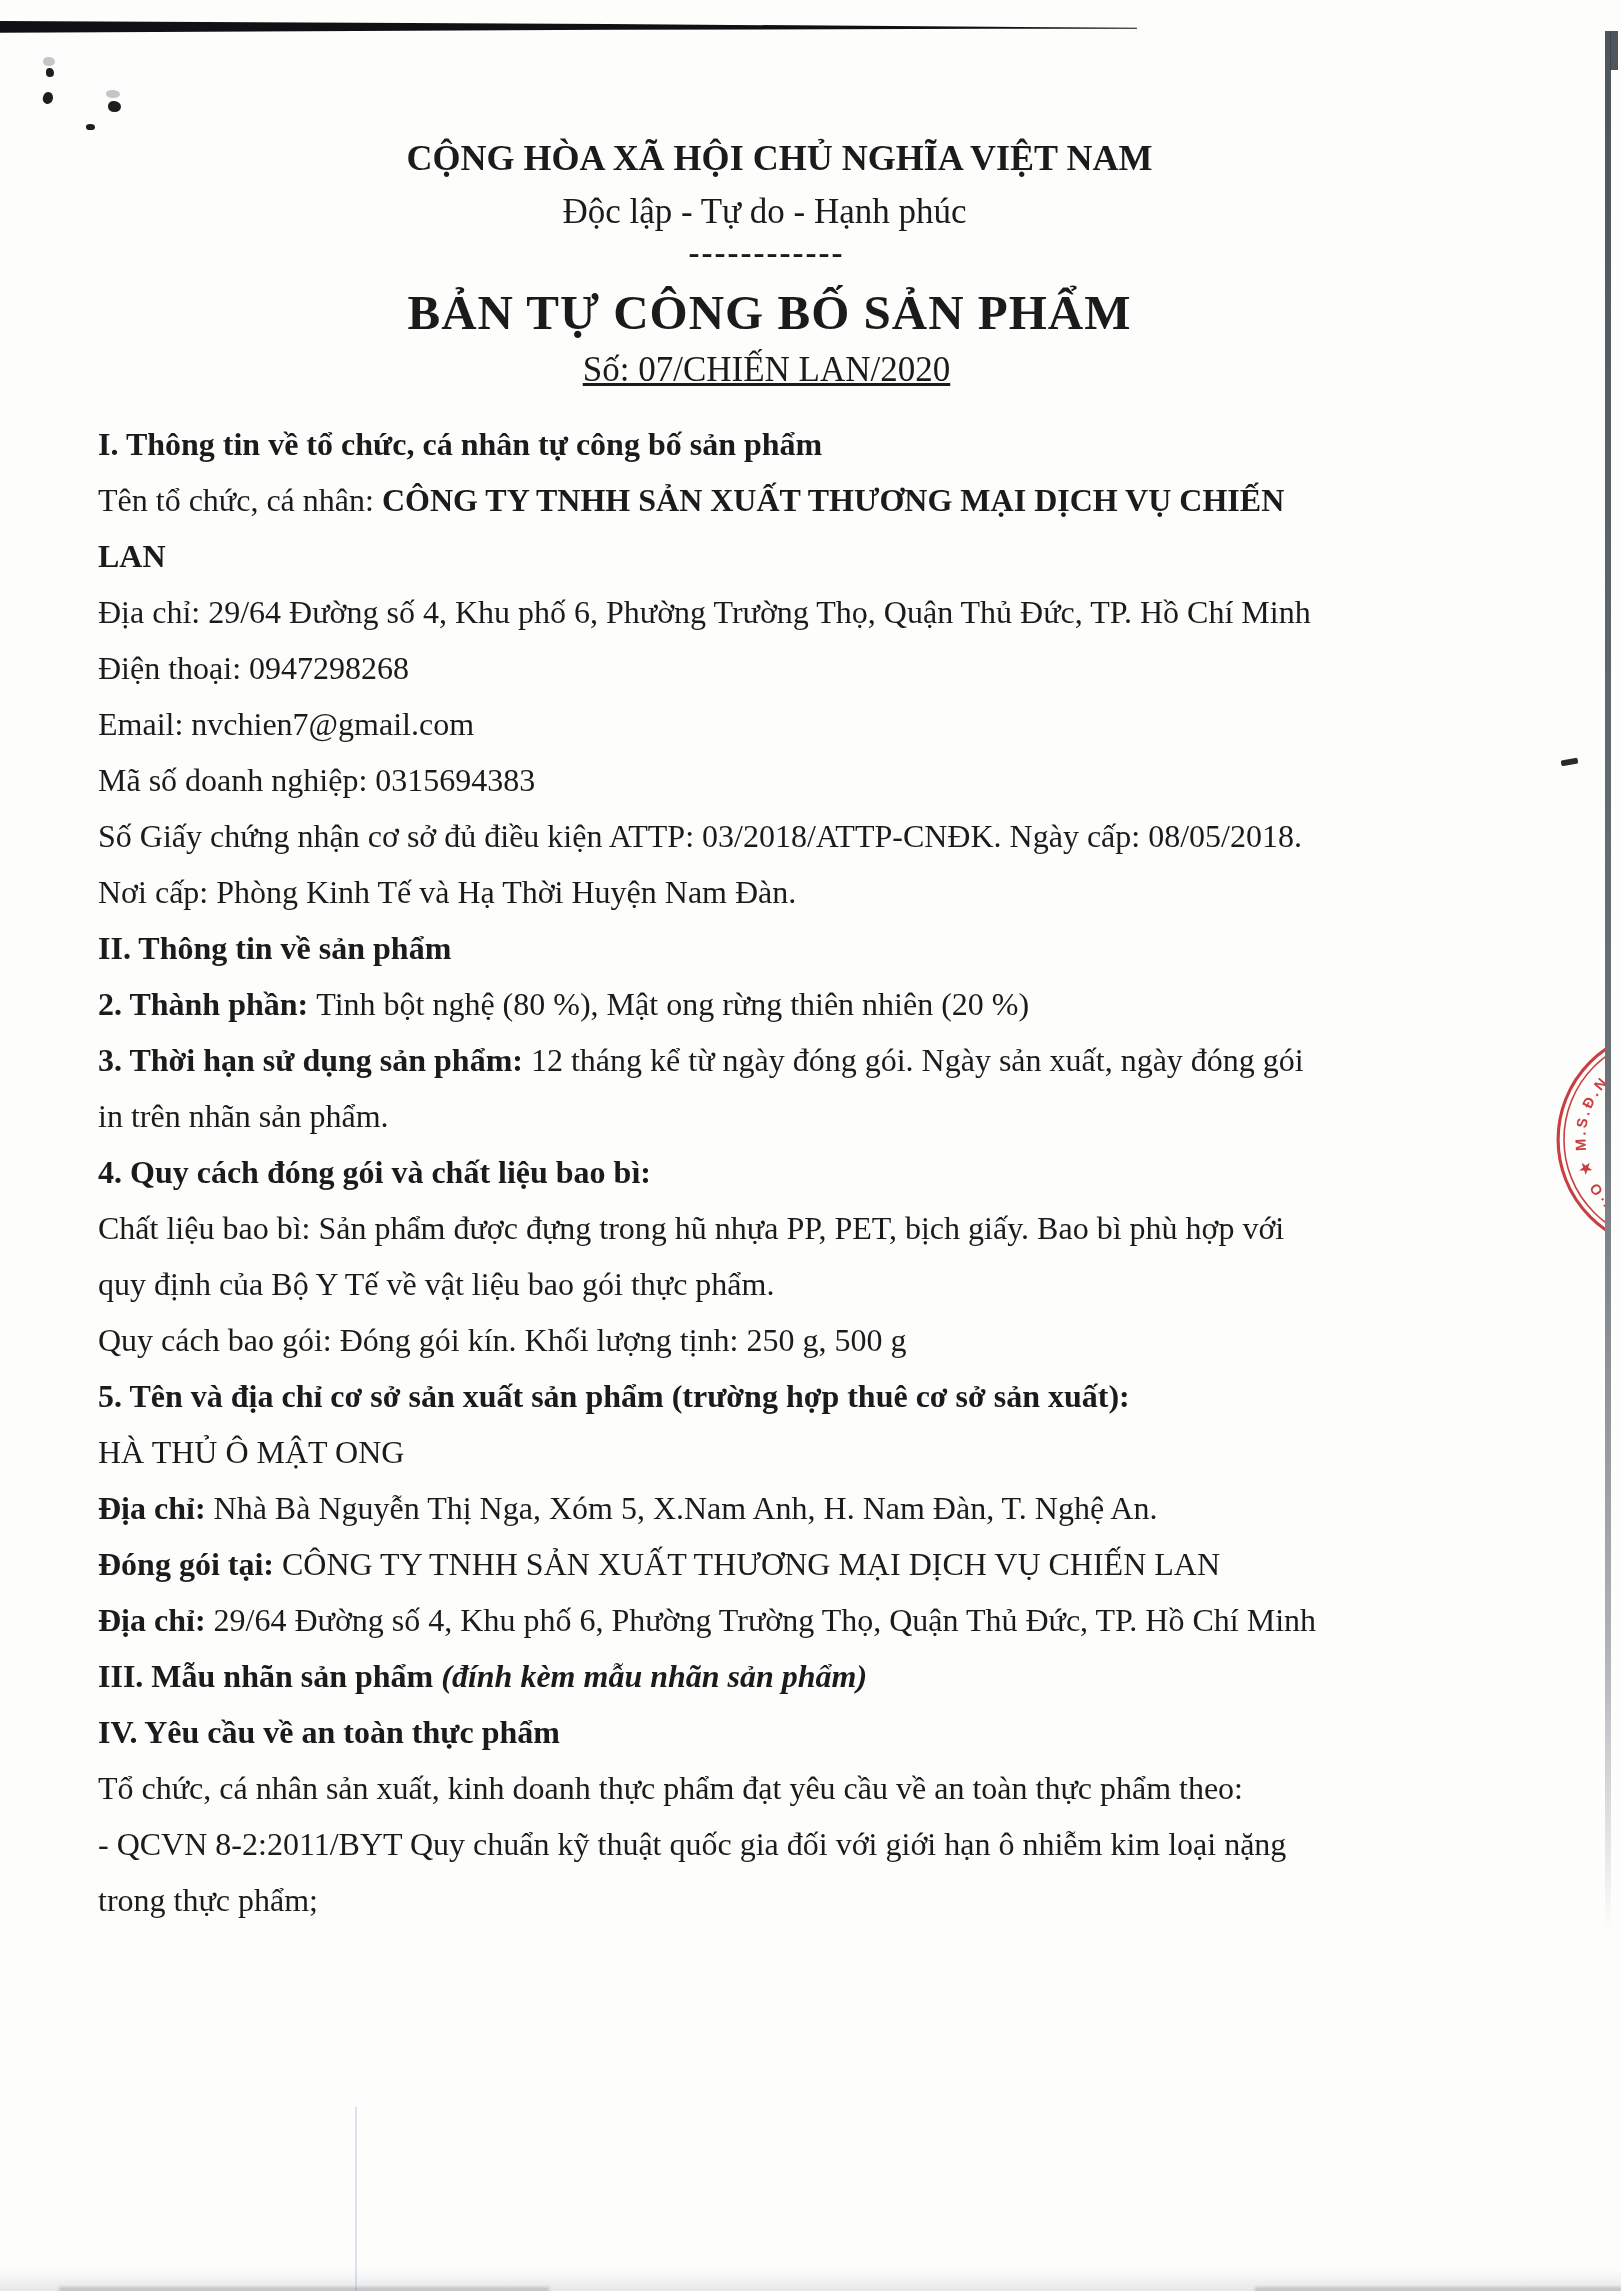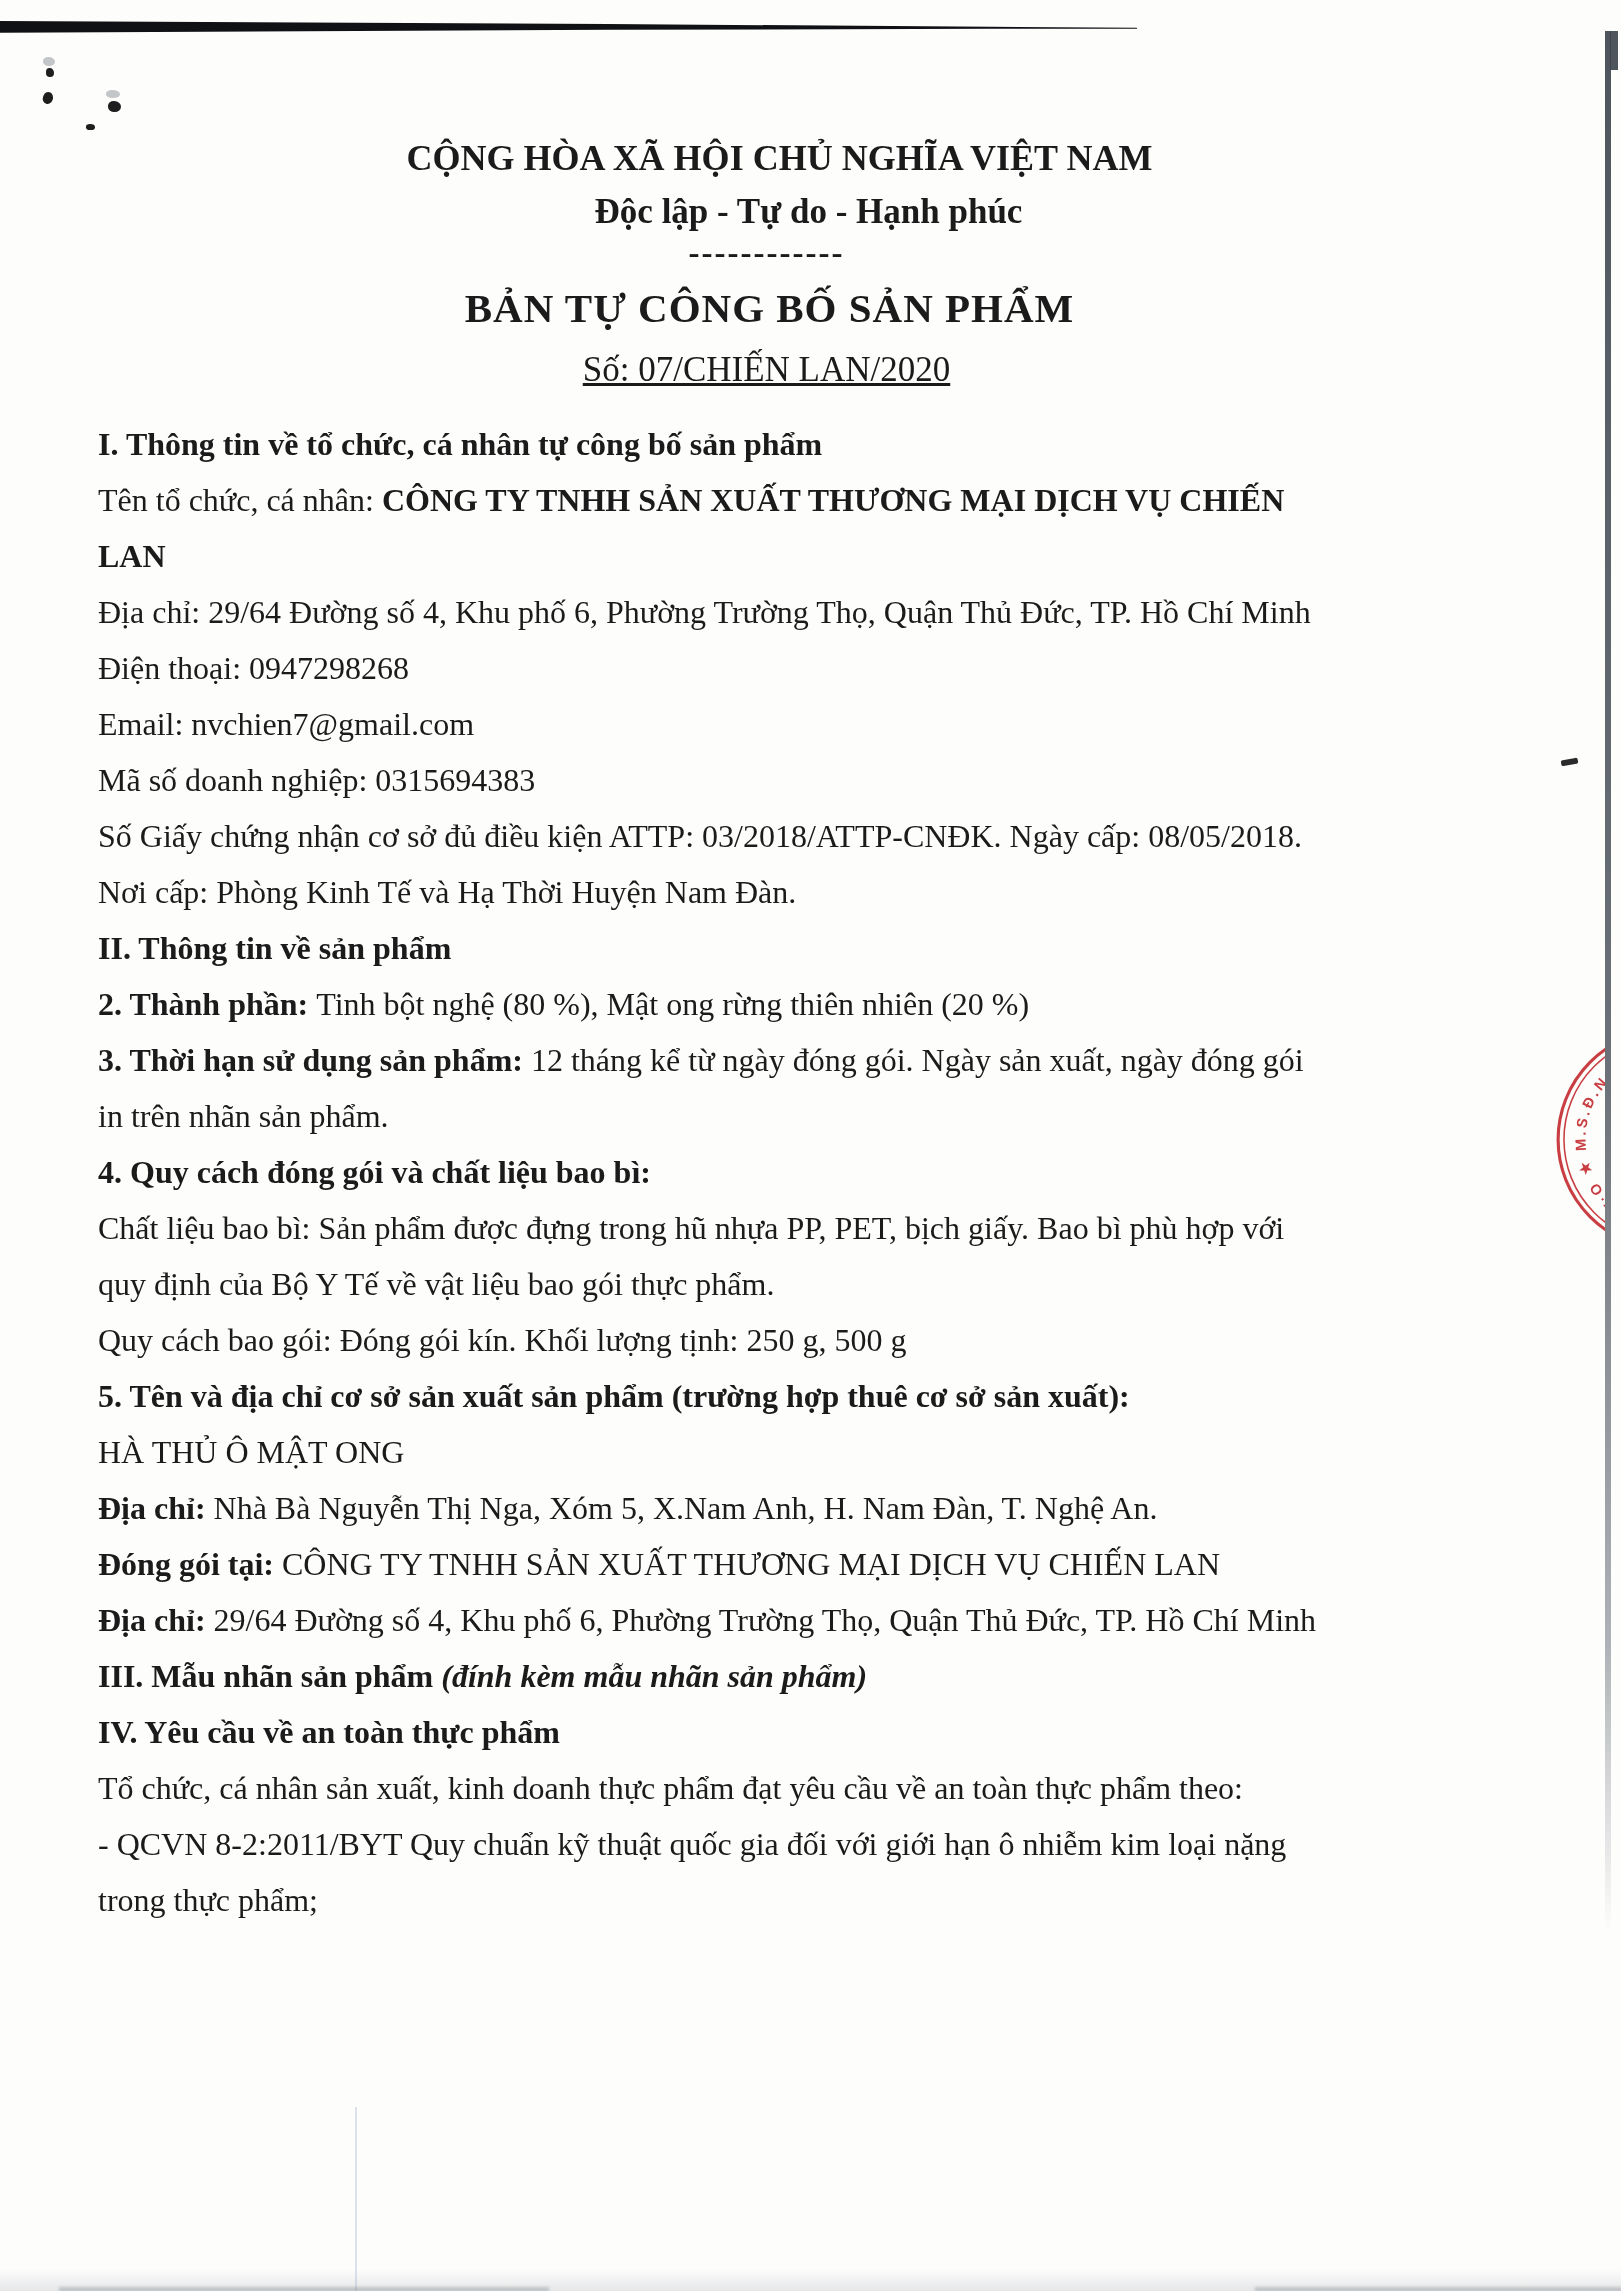--- a/index.html
+++ b/index.html
@@ -33,23 +33,23 @@
   .bottom-streak{position:absolute;bottom:0;height:4.9px;background:rgba(120,126,132,.35);filter:blur(1.5px);}
   .blue-streak{
     position:absolute;left:355px;top:2107px;width:2px;height:184px;
     background:rgba(150,160,205,.30);
   }
   
   .stamp{position:absolute;left:1520px;top:1008px;width:85px;height:263px;overflow:hidden;opacity:.9;}
   
   .center-line{position:absolute;left:0;text-align:center;white-space:nowrap;}
   #vn-header1{top:137px;width:1533px;font-size:36px;font-weight:bold;margin-left:13px;}
-  #vn-header2{top:192px;width:1529px;font-size:35px;font-weight:bold;padding-left:44px;}
+  #vn-header2{top:192px;width:1529px;font-size:35px;font-weight:normal;}
   #vn-divider{top:235px;width:1533px;font-size:33px;font-weight:bold;letter-spacing:2px;}
-  #doc-title{top:284px;width:1539px;font-size:41px;font-weight:bold;letter-spacing:1px;}
+  #doc-title{top:284px;width:1539px;font-size:49px;font-weight:bold;letter-spacing:1px;}
   #doc-number{top:350px;width:1533px;font-size:35px;text-decoration:underline;}
   #doc-body{
     position:absolute;left:98px;top:416px;width:1411px;
     font-size:32px;line-height:56px;
   }
   #doc-body .line{height:56px;white-space:nowrap;}
   .b{font-weight:bold;}
   .i{font-style:italic;text-align:center;}
 </style>
 </head>

